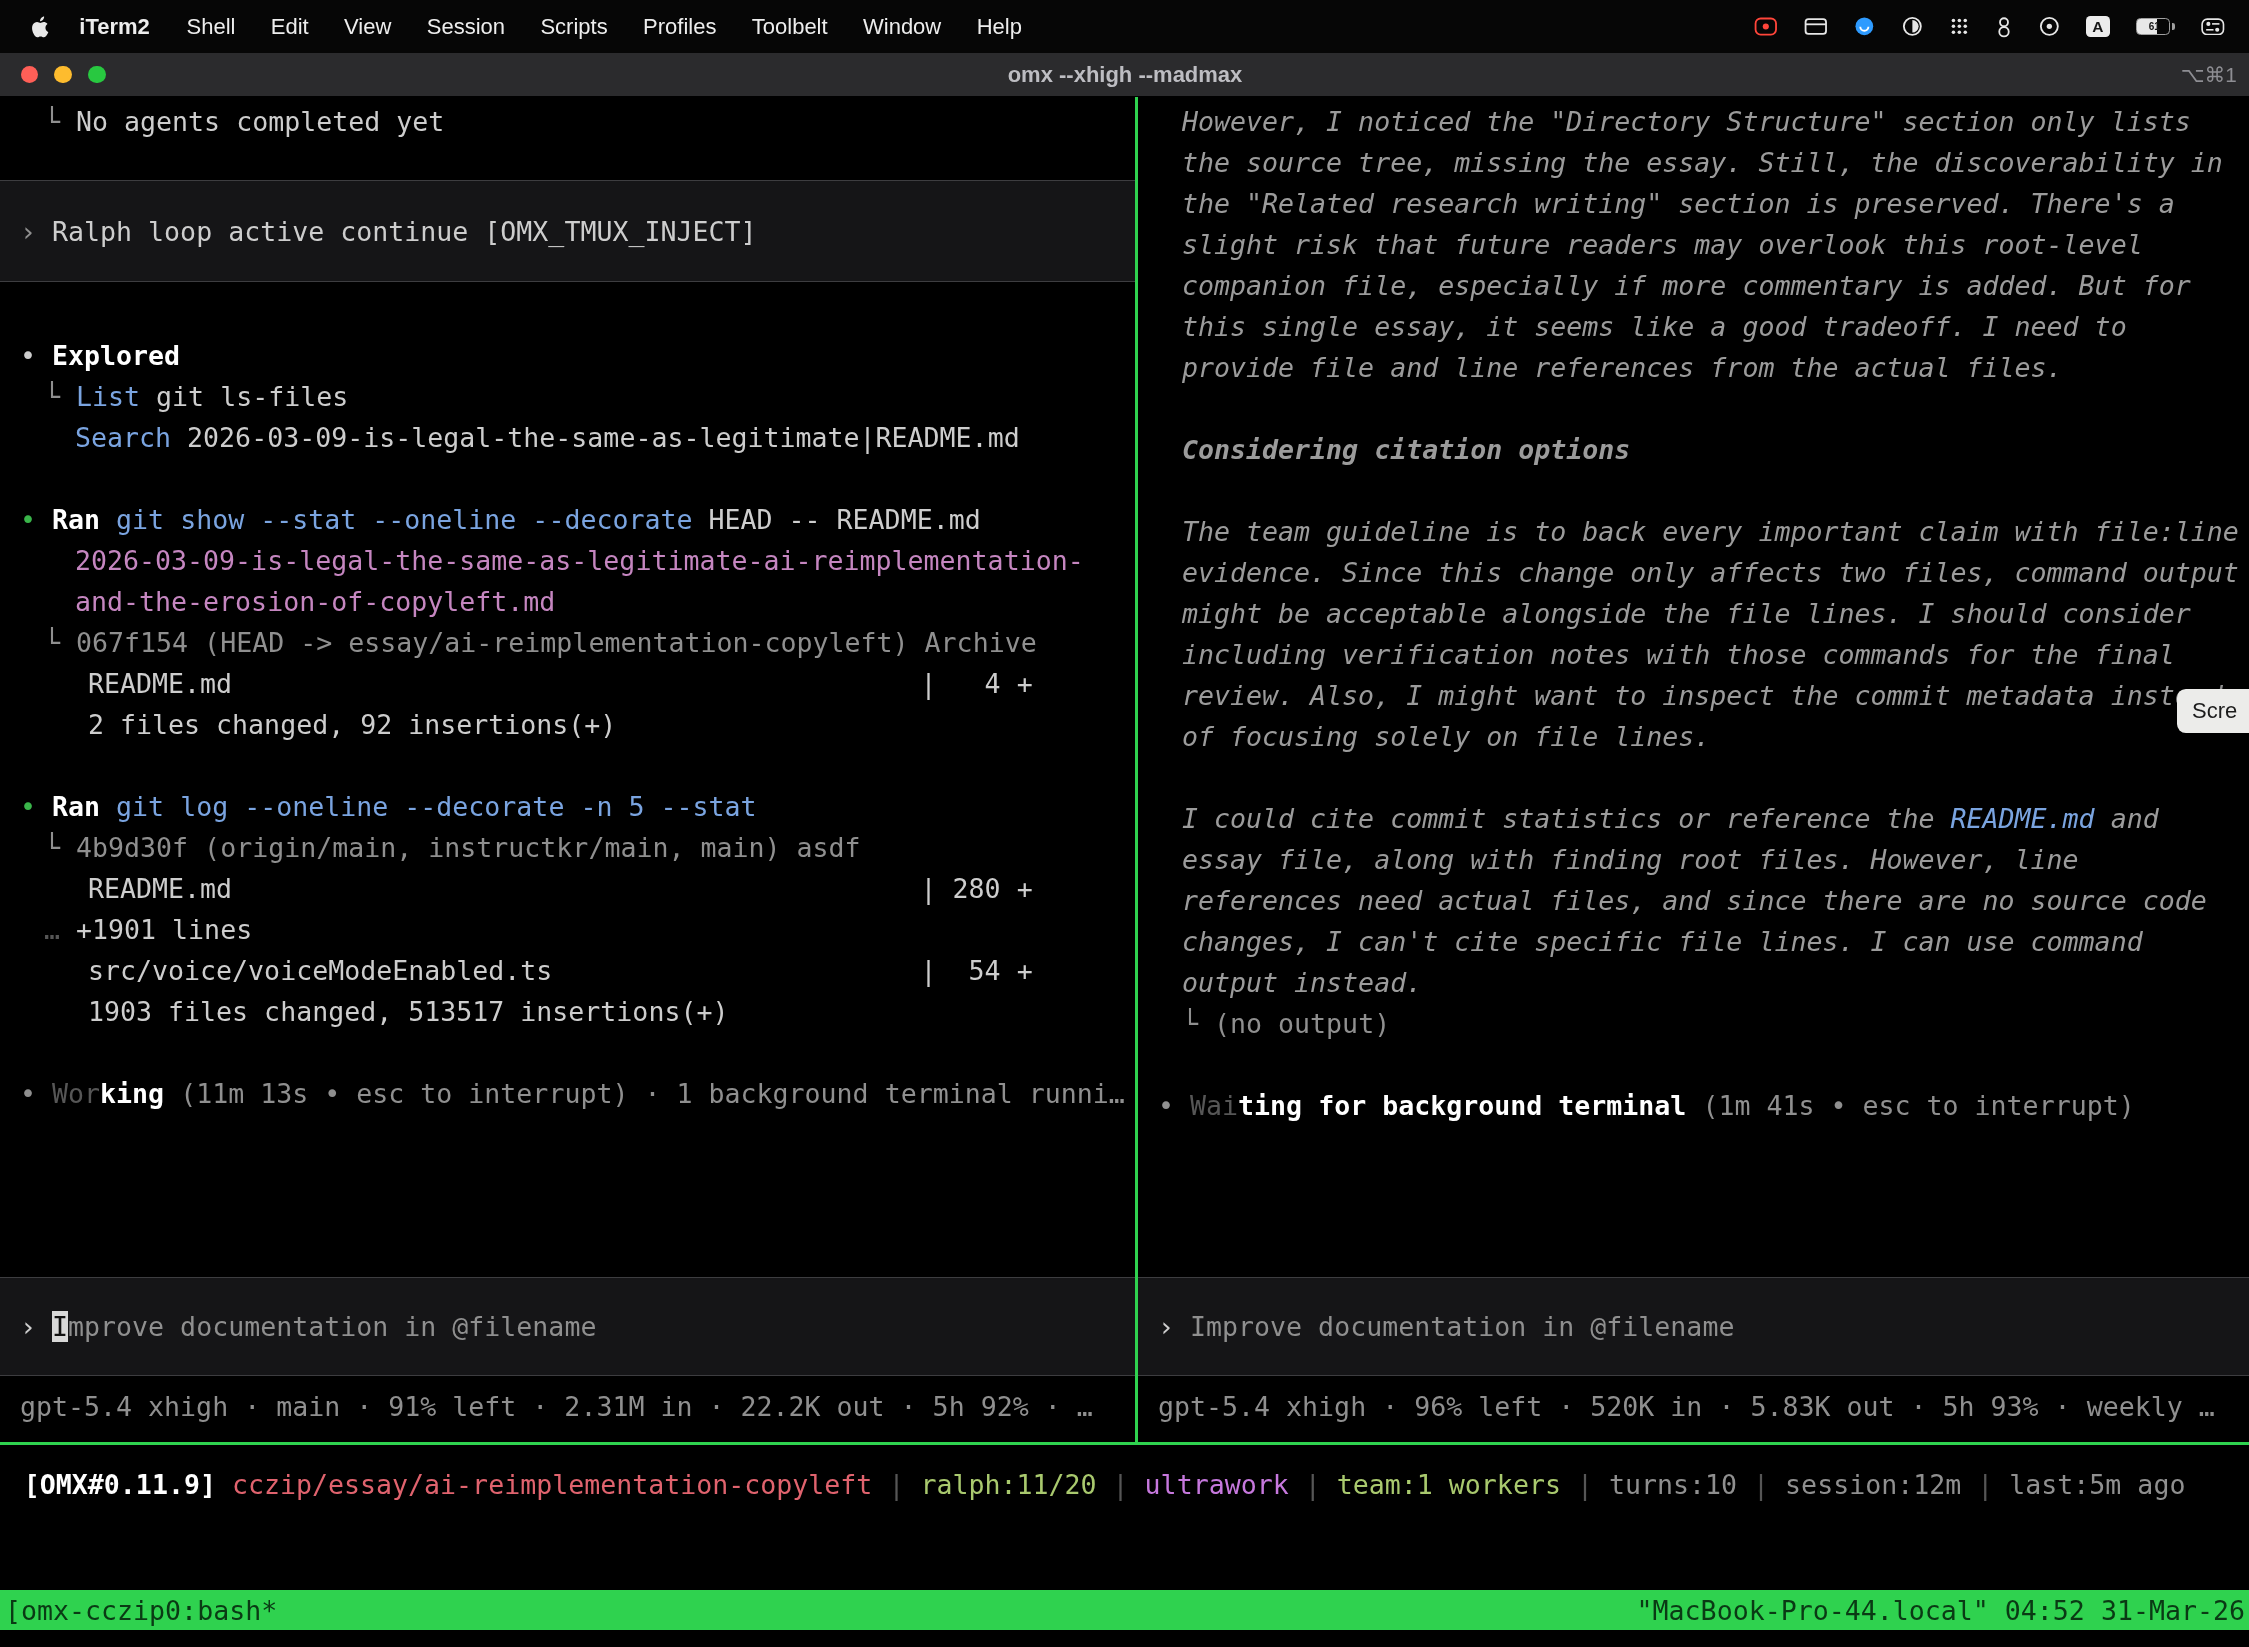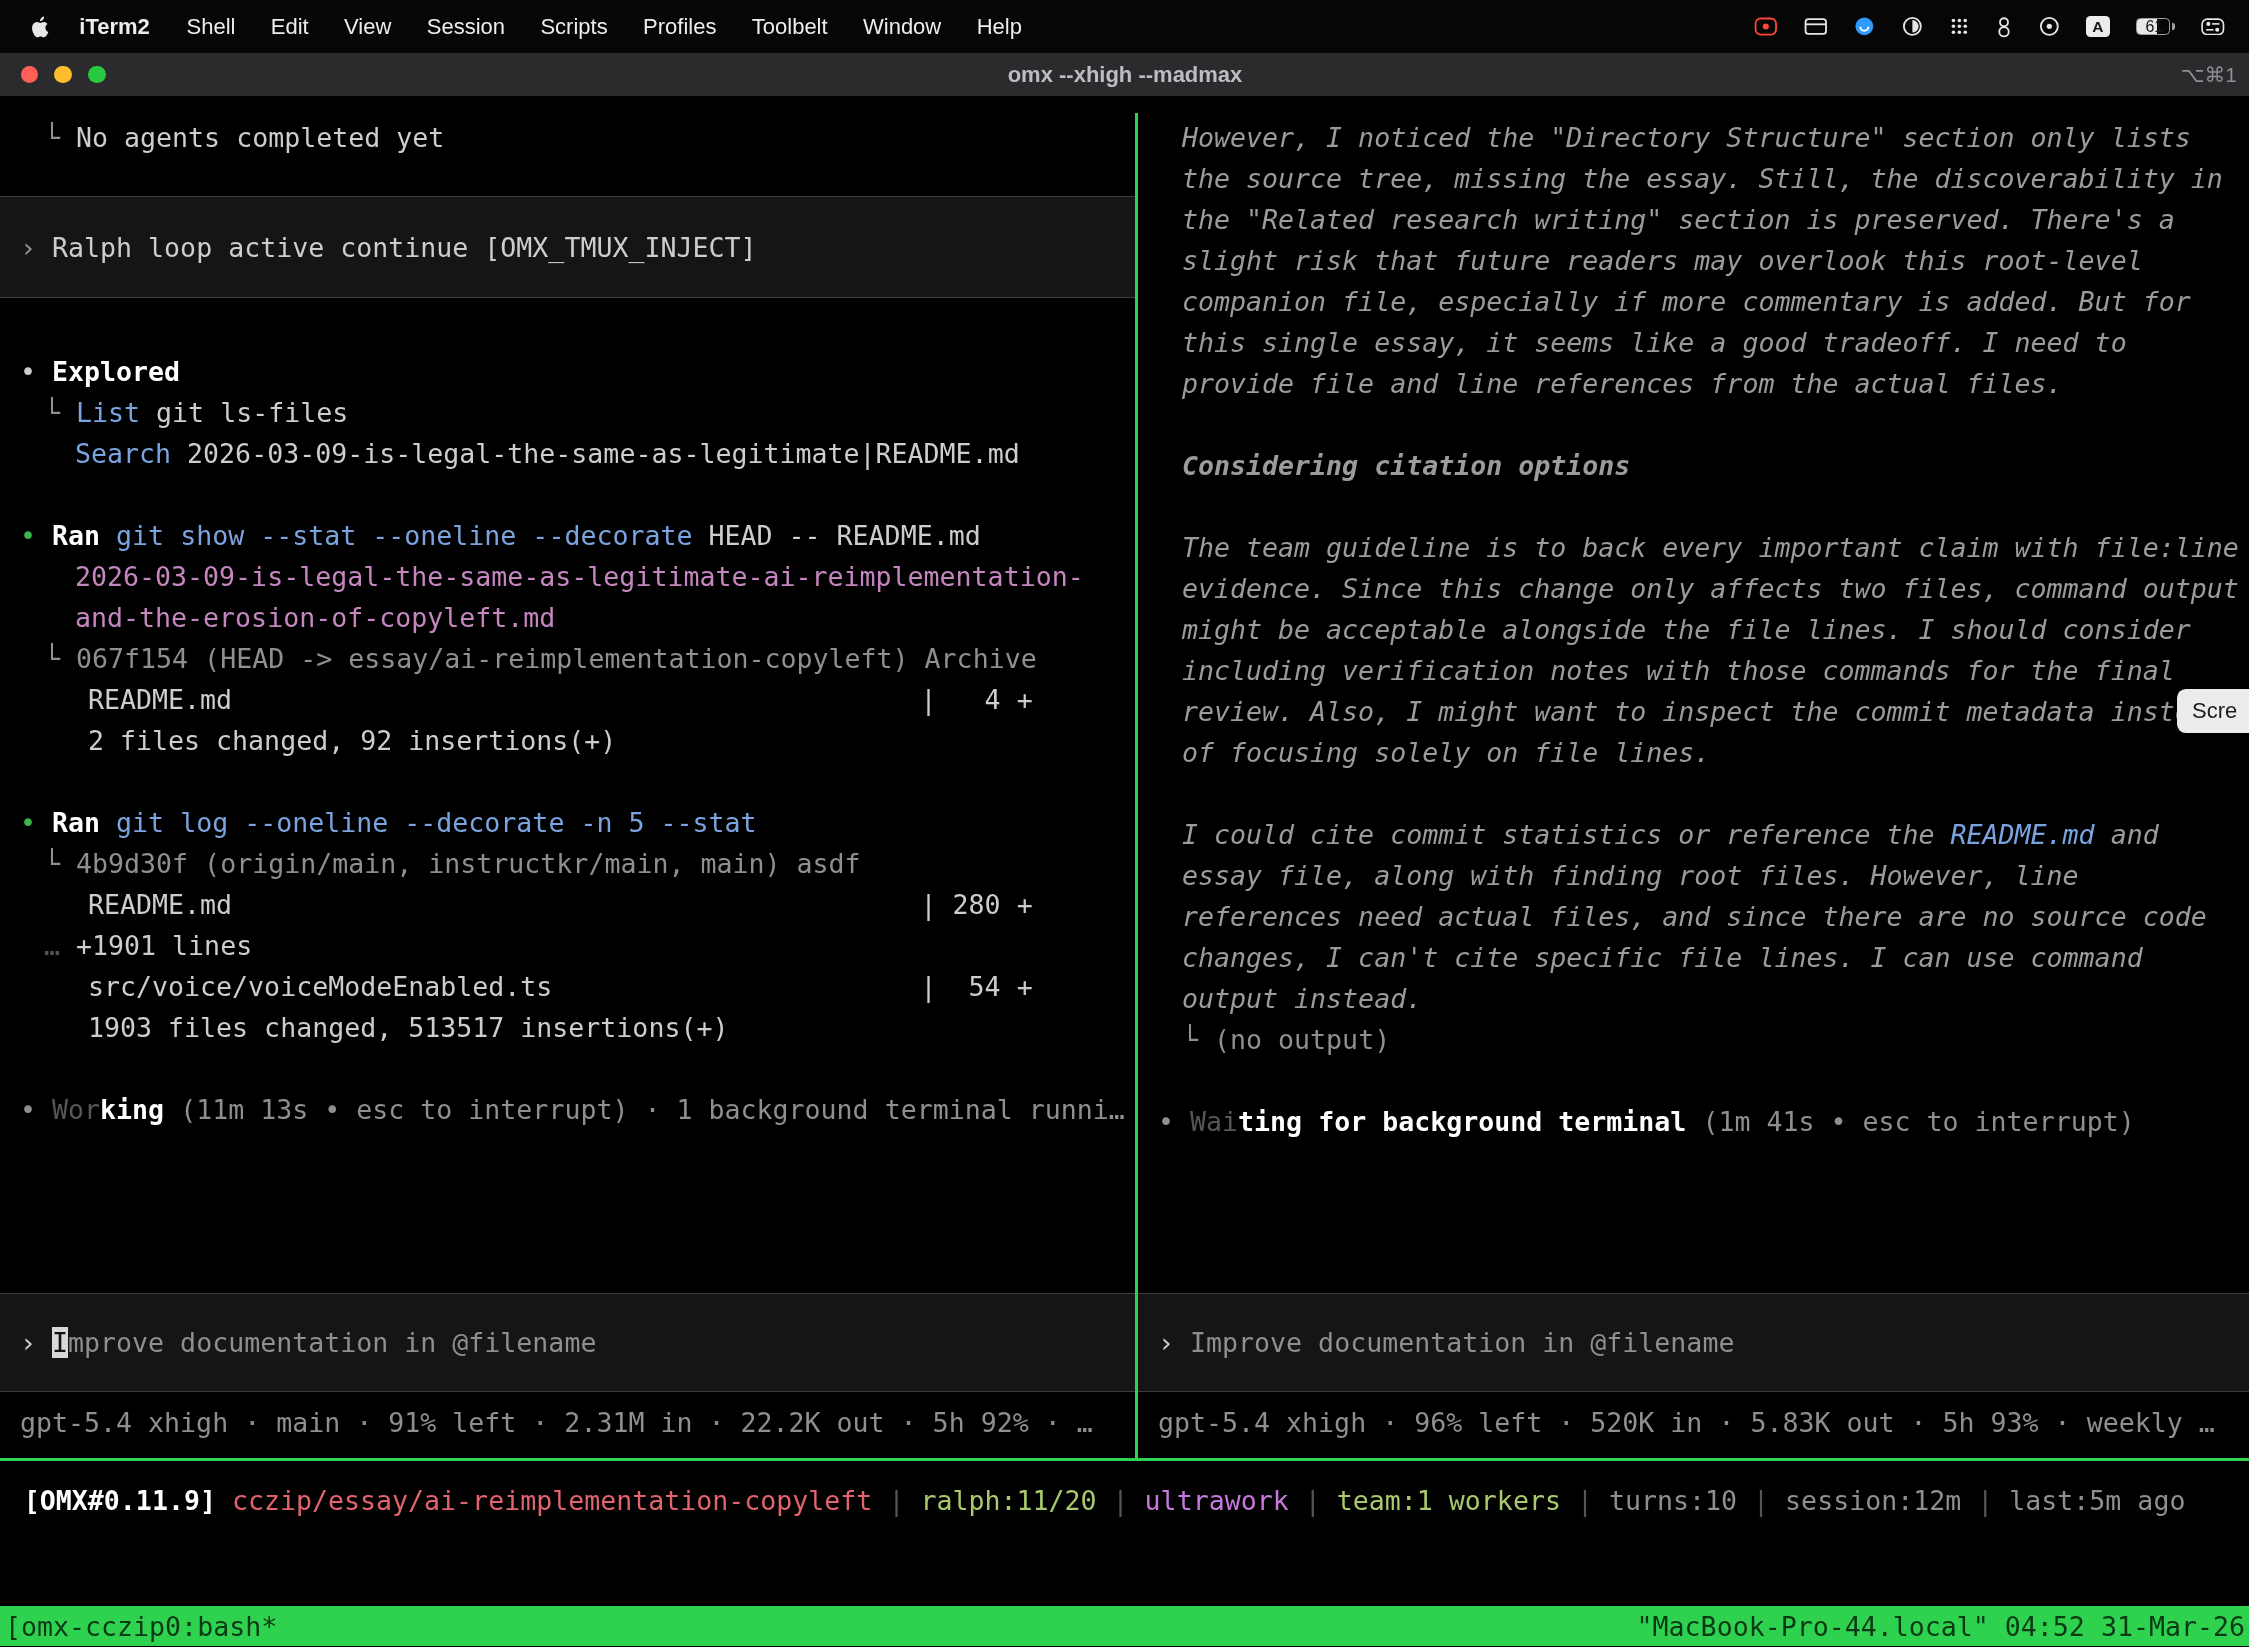--- a/index.html
+++ b/index.html
@@ -29,21 +29,21 @@
     display:flex; align-items:center; justify-content:center;
   }
   .battery { position:relative; display:flex; align-items:center; }
   .battery-body {
     width:34px; height:17.7px; border:1.8px solid #9f9f9f; border-radius:4.4px;
     position:relative; overflow:hidden;
   }
   .battery-fill { position:absolute; left:0; top:0; bottom:0; width:62%; background:#e8e8e8; }
   .battery-num {
     position:absolute; width:34px; text-align:center; top:50%; left:0;
-    transform:translateY(-52%); font-size:16px; font-weight:normal; color:#161616;
+    transform:translateY(-52%); font-size:10px; font-weight:bold; color:#161616;
   }
   .battery-tip { width:3px; height:7.4px; background:#9f9f9f; border-radius:0 2.2px 2.2px 0; margin-left:1.5px; }
   
   .title-bar {
     height:44px; background:var(--titlebar,#2b2b2d);
     display:flex; align-items:center; position:relative;
     border-bottom:1.5px solid #000;
     font-family:"Liberation Sans",sans-serif;
   }
   .traffic { display:flex; gap:16px; padding-left:20.7px; }
@@ -51,21 +51,21 @@
   .light.red { background:#ff5f57; }
   .light.yellow { background:#febc2e; }
   .light.green { background:#28c840; }
   .win-title {
     position:absolute; left:50%; transform:translateX(-50%);
     color:#bdbdc2; font-size:22px; font-weight:bold; white-space:pre;
   }
   .win-shortcut { margin-left:auto; padding-right:13.3px; color:#8e8e93; font-size:20.7px; white-space:pre; }
   
   .terminal { font-size:26.6px; color:var(--fg,#cdcdcd); }
-  .panes { display:flex; height:1345px;margin-top:16px; }
+  .panes { display:flex; height:1345px; }
   .pane { overflow:hidden; display:flex; flex-direction:column; padding-top:4.4px; padding-bottom:14.8px; }
   .pane.left { width:1135px; }
   .vdivider { width:3px; background:var(--tmuxgreen,#2fd24f); }
   .pane.right { flex:1; }
   .line { line-height:41px; height:41px; white-space:pre; padding-left:20px; flex-shrink:0; overflow:hidden; }
   .para { line-height:41px; white-space:pre; padding-left:11.8px; flex-shrink:0; overflow:hidden; }
   .p2 { padding-left:44px; }
   .p4 { padding-left:75px; }
   .p5 { padding-left:88px; }
   .gap { margin-top:41px; }

